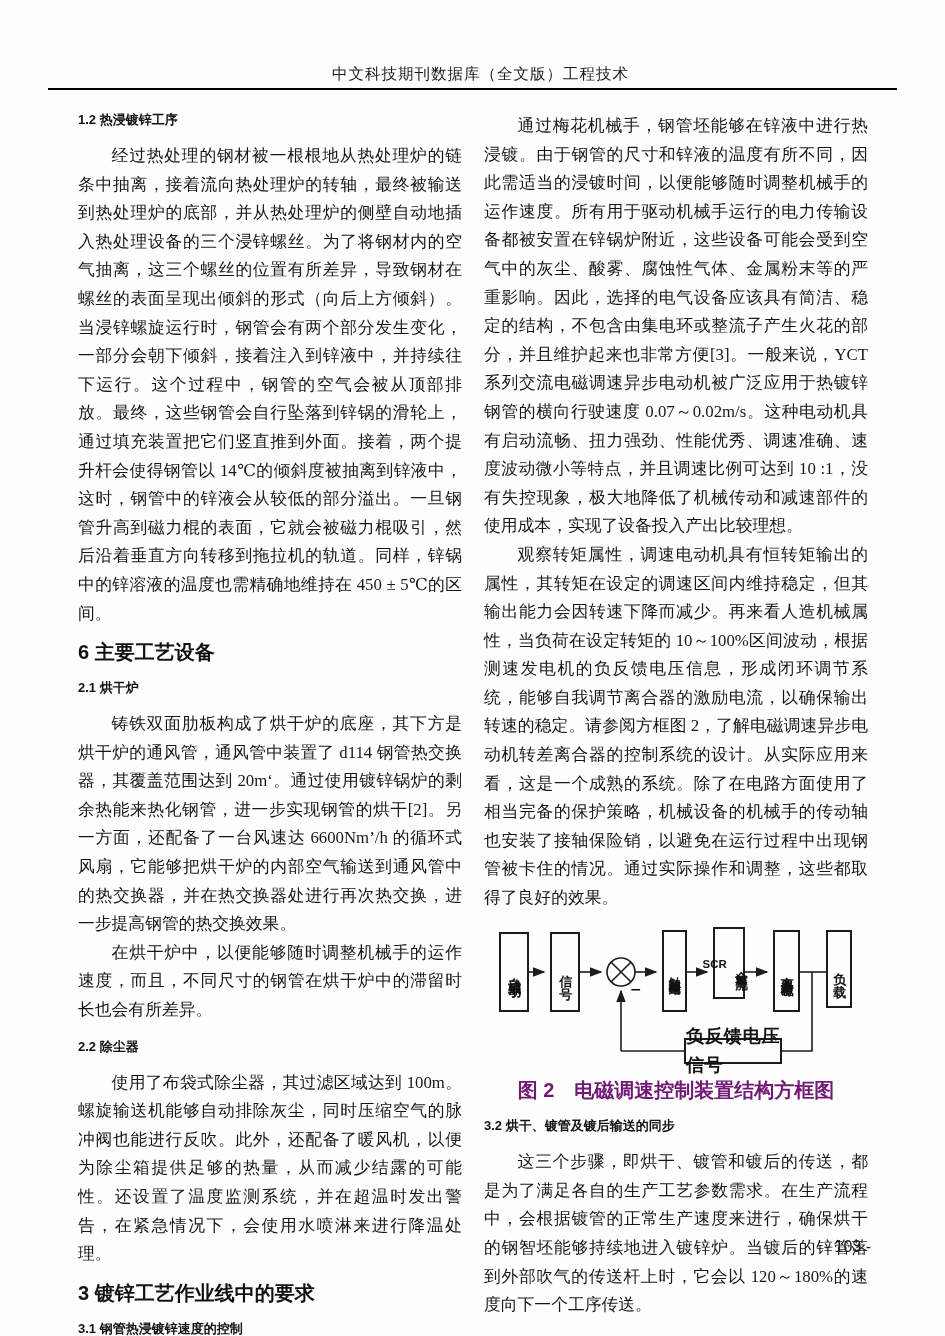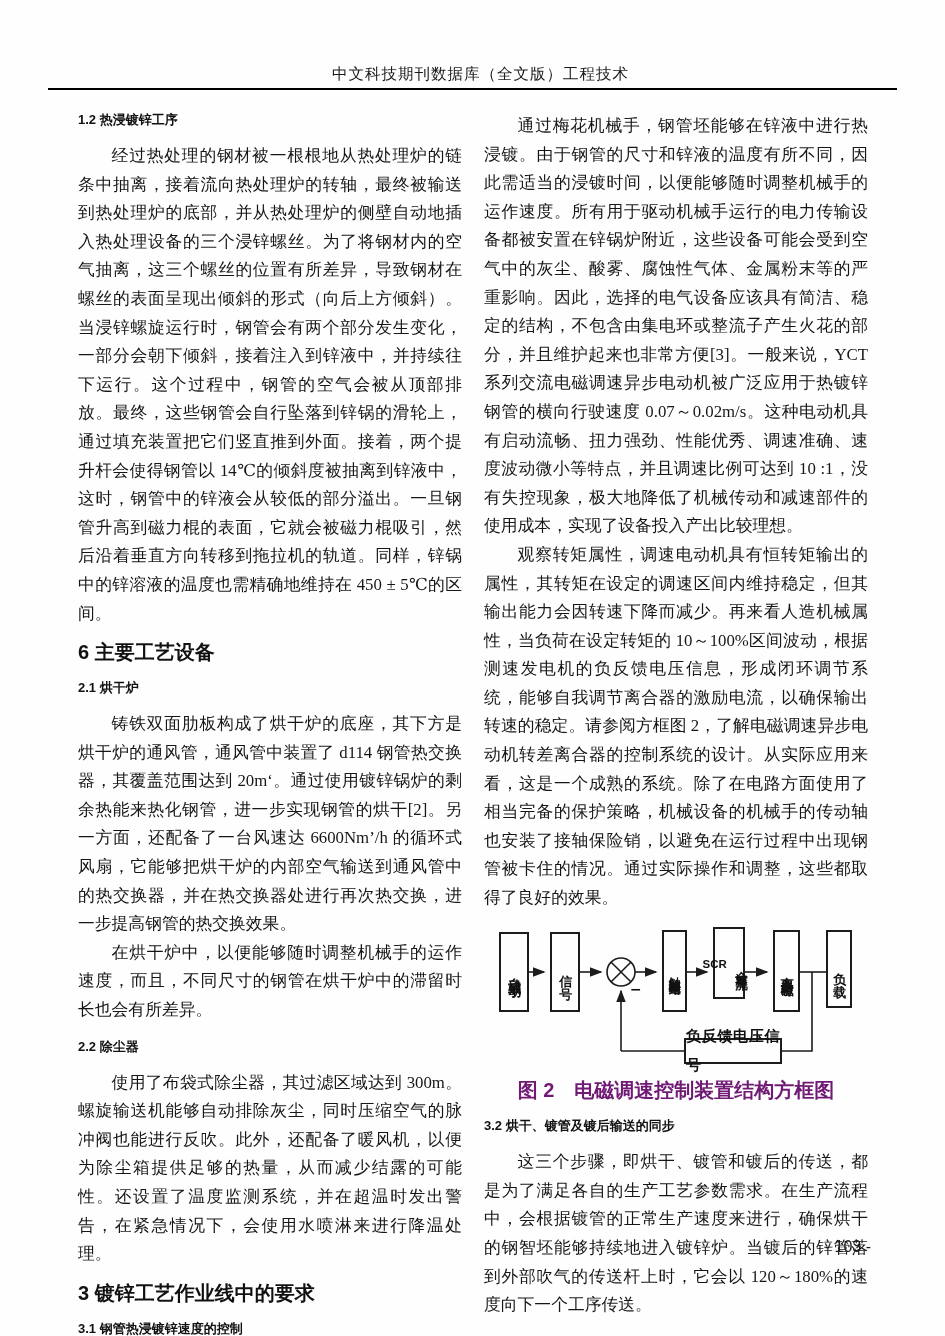--- a/index.html
+++ b/index.html
@@ -27,21 +27,21 @@
         writing-mode:vertical-lr;text-orientation:upright;font-family:"Liberation Sans","DejaVu Sans",sans-serif;
         font-weight:bold;color:#111;background:#fefefe;box-sizing:border-box;}
   .b-auto{left:3px;top:11px;width:30px;height:80px;font-size:13px;letter-spacing:2px;}
   .b-signal{left:54px;top:11px;width:30px;height:80px;font-size:13px;letter-spacing:13px;padding-top:12px;}
   .b-trigger{left:166px;top:9px;width:25px;height:82px;font-size:12px;letter-spacing:1px;}
   .b-scr{left:217px;top:6px;width:32px;height:72px;writing-mode:horizontal-tb;padding-top:3px;}
   .b-scr .scr-top{font-size:11.5px;letter-spacing:0;}
   .b-scr .scr-vert{writing-mode:vertical-lr;text-orientation:upright;font-size:12.5px;letter-spacing:2px;margin-top:2px;}
   .b-clutch{left:277px;top:9px;width:27px;height:82px;font-size:13px;letter-spacing:2px;}
   .b-load{left:330px;top:9px;width:26px;height:78px;font-size:13px;letter-spacing:13px;padding-top:12px;}
-  .b-feedback{left:188px;top:117px;width:98px;height:26px;writing-mode:horizontal-tb;font-size:15px;letter-spacing:0.5px;}
+  .b-feedback{left:188px;top:117px;width:98px;height:26px;writing-mode:horizontal-tb;font-size:18px;letter-spacing:0.5px;}
   .minus{position:absolute;left:134px;top:54px;font-size:14px;font-weight:bold;color:#111;
          font-family:"DejaVu Sans",sans-serif;}
   .fig-caption{font-family:"Liberation Sans","DejaVu Sans",sans-serif;font-weight:bold;font-size:20px;
          text-align:center;margin:10px 0 6px 0;color:#701a75;}
   
   .page-number{position:absolute;top:1238px;right:74px;font-size:16px;color:#1a1a1a;
          font-family:"Liberation Sans","DejaVu Sans",sans-serif;}
 </style>
 </head>
 <body>
@@ -52,21 +52,21 @@
   <div class="header-rule"></div>
 
   <div class="col col-left">
     <h3 class="sub first">1.2 热浸镀锌工序</h3>
     <p>经过热处理的钢材被一根根地从热处理炉的链条中抽离，接着流向热处理炉的转轴，最终被输送到热处理炉的底部，并从热处理炉的侧壁自动地插入热处理设备的三个浸锌螺丝。为了将钢材内的空气抽离，这三个螺丝的位置有所差异，导致钢材在螺丝的表面呈现出倾斜的形式（向后上方倾斜）。当浸锌螺旋运行时，钢管会有两个部分发生变化，一部分会朝下倾斜，接着注入到锌液中，并持续往下运行。这个过程中，钢管的空气会被从顶部排放。最终，这些钢管会自行坠落到锌锅的滑轮上，通过填充装置把它们竖直推到外面。接着，两个提升杆会使得钢管以 14℃的倾斜度被抽离到锌液中，这时，钢管中的锌液会从较低的部分溢出。一旦钢管升高到磁力棍的表面，它就会被磁力棍吸引，然后沿着垂直方向转移到拖拉机的轨道。同样，锌锅中的锌溶液的温度也需精确地维持在 450 ± 5℃的区间。</p>
     <h2 class="sec">6 主要工艺设备</h2>
     <h3 class="sub">2.1 烘干炉</h3>
     <p>铸铁双面肋板构成了烘干炉的底座，其下方是烘干炉的通风管，通风管中装置了 d114 钢管热交换器，其覆盖范围达到 20m‘。通过使用镀锌锅炉的剩余热能来热化钢管，进一步实现钢管的烘干[2]。另一方面，还配备了一台风速达 6600Nm’/h 的循环式风扇，它能够把烘干炉的内部空气输送到通风管中的热交换器，并在热交换器处进行再次热交换，进一步提高钢管的热交换效果。</p>
     <p>在烘干炉中，以便能够随时调整机械手的运作速度，而且，不同尺寸的钢管在烘干炉中的滞留时长也会有所差异。</p>
     <h3 class="sub">2.2 除尘器</h3>
-    <p>使用了布袋式除尘器，其过滤区域达到 300m。螺旋输送机能够自动排除灰尘，同时压缩空气的脉冲阀也能进行反吹。此外，还配备了暖风机，以便为除尘箱提供足够的热量，从而减少结露的可能性。还设置了温度监测系统，并在超温时发出警告，在紧急情况下，会使用水喷淋来进行降温处理。</p>
+    <p>使用了布袋式除尘器，其过滤区域达到 100m。螺旋输送机能够自动排除灰尘，同时压缩空气的脉冲阀也能进行反吹。此外，还配备了暖风机，以便为除尘箱提供足够的热量，从而减少结露的可能性。还设置了温度监测系统，并在超温时发出警告，在紧急情况下，会使用水喷淋来进行降温处理。</p>
     <h2 class="sec">3 镀锌工艺作业线中的要求</h2>
     <h3 class="sub">3.1 钢管热浸镀锌速度的控制</h3>
   </div>
 
   <div class="col col-right">
     <p>通过梅花机械手，钢管坯能够在锌液中进行热浸镀。由于钢管的尺寸和锌液的温度有所不同，因此需适当的浸镀时间，以便能够随时调整机械手的运作速度。所有用于驱动机械手运行的电力传输设备都被安置在锌锅炉附近，这些设备可能会受到空气中的灰尘、酸雾、腐蚀性气体、金属粉末等的严重影响。因此，选择的电气设备应该具有简洁、稳定的结构，不包含由集电环或整流子产生火花的部分，并且维护起来也非常方便[3]。一般来说，YCT 系列交流电磁调速异步电动机被广泛应用于热镀锌钢管的横向行驶速度 0.07～0.02m/s。这种电动机具有启动流畅、扭力强劲、性能优秀、调速准确、速度波动微小等特点，并且调速比例可达到 10 :1，没有失控现象，极大地降低了机械传动和减速部件的使用成本，实现了设备投入产出比较理想。</p>
     <p>观察转矩属性，调速电动机具有恒转矩输出的属性，其转矩在设定的调速区间内维持稳定，但其输出能力会因转速下降而减少。再来看人造机械属性，当负荷在设定转矩的 10～100%区间波动，根据测速发电机的负反馈电压信息，形成闭环调节系统，能够自我调节离合器的激励电流，以确保输出转速的稳定。请参阅方框图 2，了解电磁调速异步电动机转差离合器的控制系统的设计。从实际应用来看，这是一个成熟的系统。除了在电路方面使用了相当完备的保护策略，机械设备的机械手的传动轴也安装了接轴保险销，以避免在运行过程中出现钢管被卡住的情况。通过实际操作和调整，这些都取得了良好的效果。</p>
 
     <div class="figure">
       <svg width="372" height="145" viewBox="0 0 372 145">

